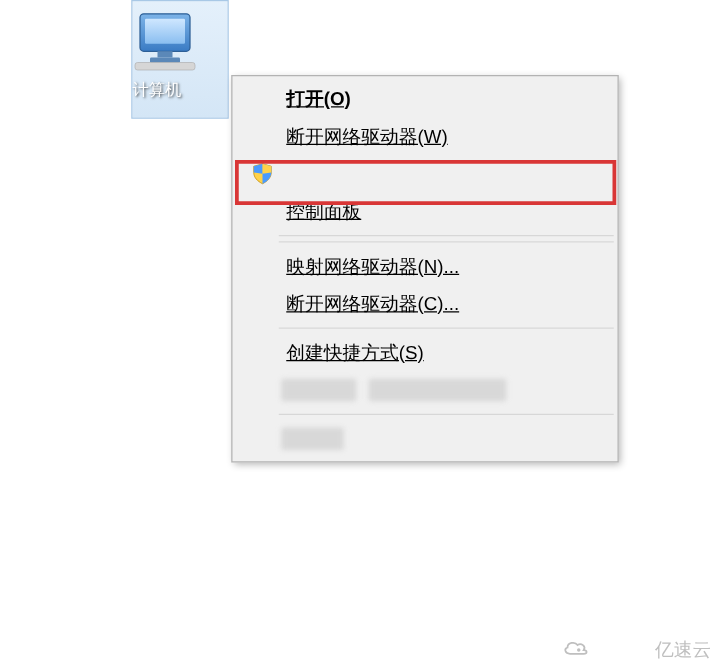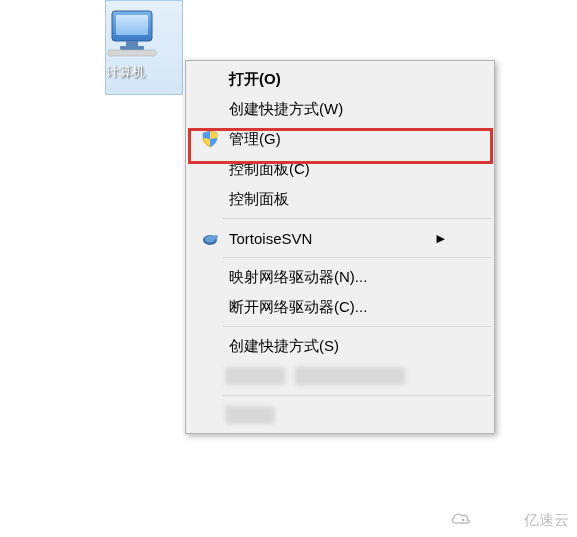--- a/index.html
+++ b/index.html
@@ -42,20 +42,21 @@
       left: 185px;
       top: 60px;
       width: 310px;
       background: #f0f0f0;
       border: 1px solid #b3b3b3;
       box-shadow: 2px 2px 6px rgba(0,0,0,0.3);
       padding: 3px;
     }
     .menu-inner {
       display: flex;
+      text-decoration: underline;
     }
     .gutter {
       width: 30px;
       background: #f0f0f0;
       flex-shrink: 0;
     }
     .menu-body {
       flex: 1;
       padding-left: 6px;
     }
@@ -166,67 +167,47 @@
       <div class="menu-item bold">
         <div class="menu-item-row">
           <span class="menu-icon-slot"></span>
           <span class="menu-label">打开(O)</span>
         </div>
       </div>
 
       <div class="menu-item">
         <div class="menu-item-row">
           <span class="menu-icon-slot"></span>
-          <span class="menu-label">创建快捷方式(W)</span>
+          <span class="menu-label">断开网络驱动器(W)</span>
         </div>
       </div>
 
       <div class="menu-item">
         <div class="menu-item-row">
           <span class="menu-icon-slot">
             <svg width="18" height="18" viewBox="0 0 18 18">
               <path d="M9 1 L16 3 V8 C16 12 13 15 9 17 C5 15 2 12 2 8 V3 Z" fill="#ffd24a" stroke="#c08a00" stroke-width="0.6"></path>
               <path d="M9 1 L16 3 V8 C16 12 13 15 9 17 V1 Z" fill="#4a9bff"></path>
               <path d="M9 9 L2 8 V3 L9 1 Z" fill="#4a9bff"></path>
               <path d="M9 9 L16 8 V3 L9 1 Z" fill="#ffd24a"></path>
             </svg>
           </span>
-          <span class="menu-label">管理(G)</span>
-        </div>
-      </div>
-
-      <div class="menu-item">
-        <div class="menu-item-row">
-          <span class="menu-icon-slot"></span>
-          <span class="menu-label">控制面板(C)</span>
-        </div>
-      </div>
+        </div>
+      </div>
+
 
       <div class="menu-item">
         <div class="menu-item-row">
           <span class="menu-icon-slot"></span>
           <span class="menu-label">控制面板</span>
         </div>
       </div>
 
       <div class="menu-sep"></div>
 
-      <div class="menu-item">
-        <div class="menu-item-row">
-          <span class="menu-icon-slot">
-            <svg width="18" height="18" viewBox="0 0 18 18">
-              <ellipse cx="9" cy="11" rx="7" ry="5" fill="#3b6ea5"></ellipse>
-              <ellipse cx="9" cy="10" rx="5.2" ry="3.6" fill="#6aa0d8"></ellipse>
-              <circle cx="15" cy="8" r="2" fill="#6aa0d8"></circle>
-            </svg>
-          </span>
-          <span class="menu-label">TortoiseSVN</span>
-          <span class="submenu-arrow">▶</span>
-        </div>
-      </div>
 
       <div class="menu-sep"></div>
 
       <div class="menu-item">
         <div class="menu-item-row">
           <span class="menu-icon-slot"></span>
           <span class="menu-label">映射网络驱动器(N)...</span>
         </div>
       </div>
 

